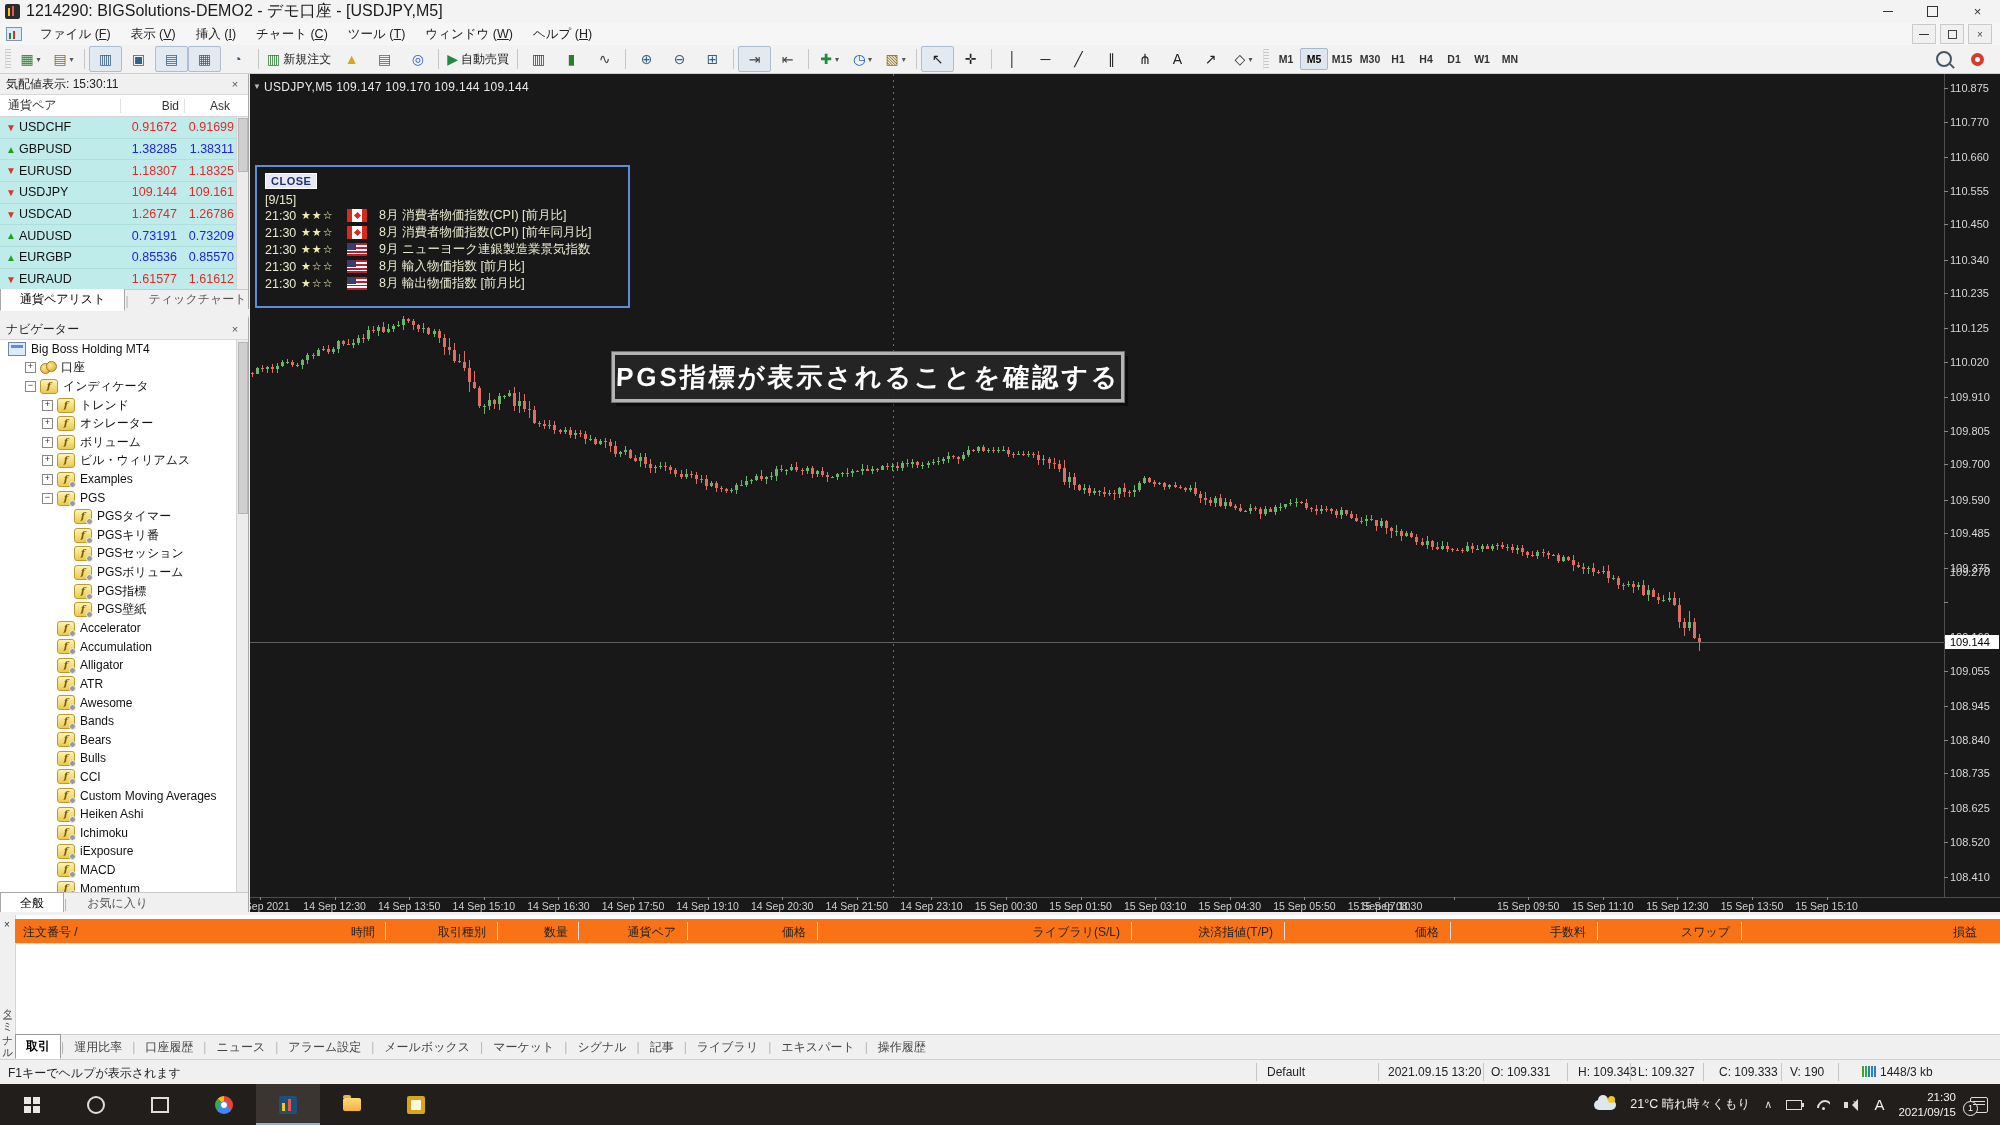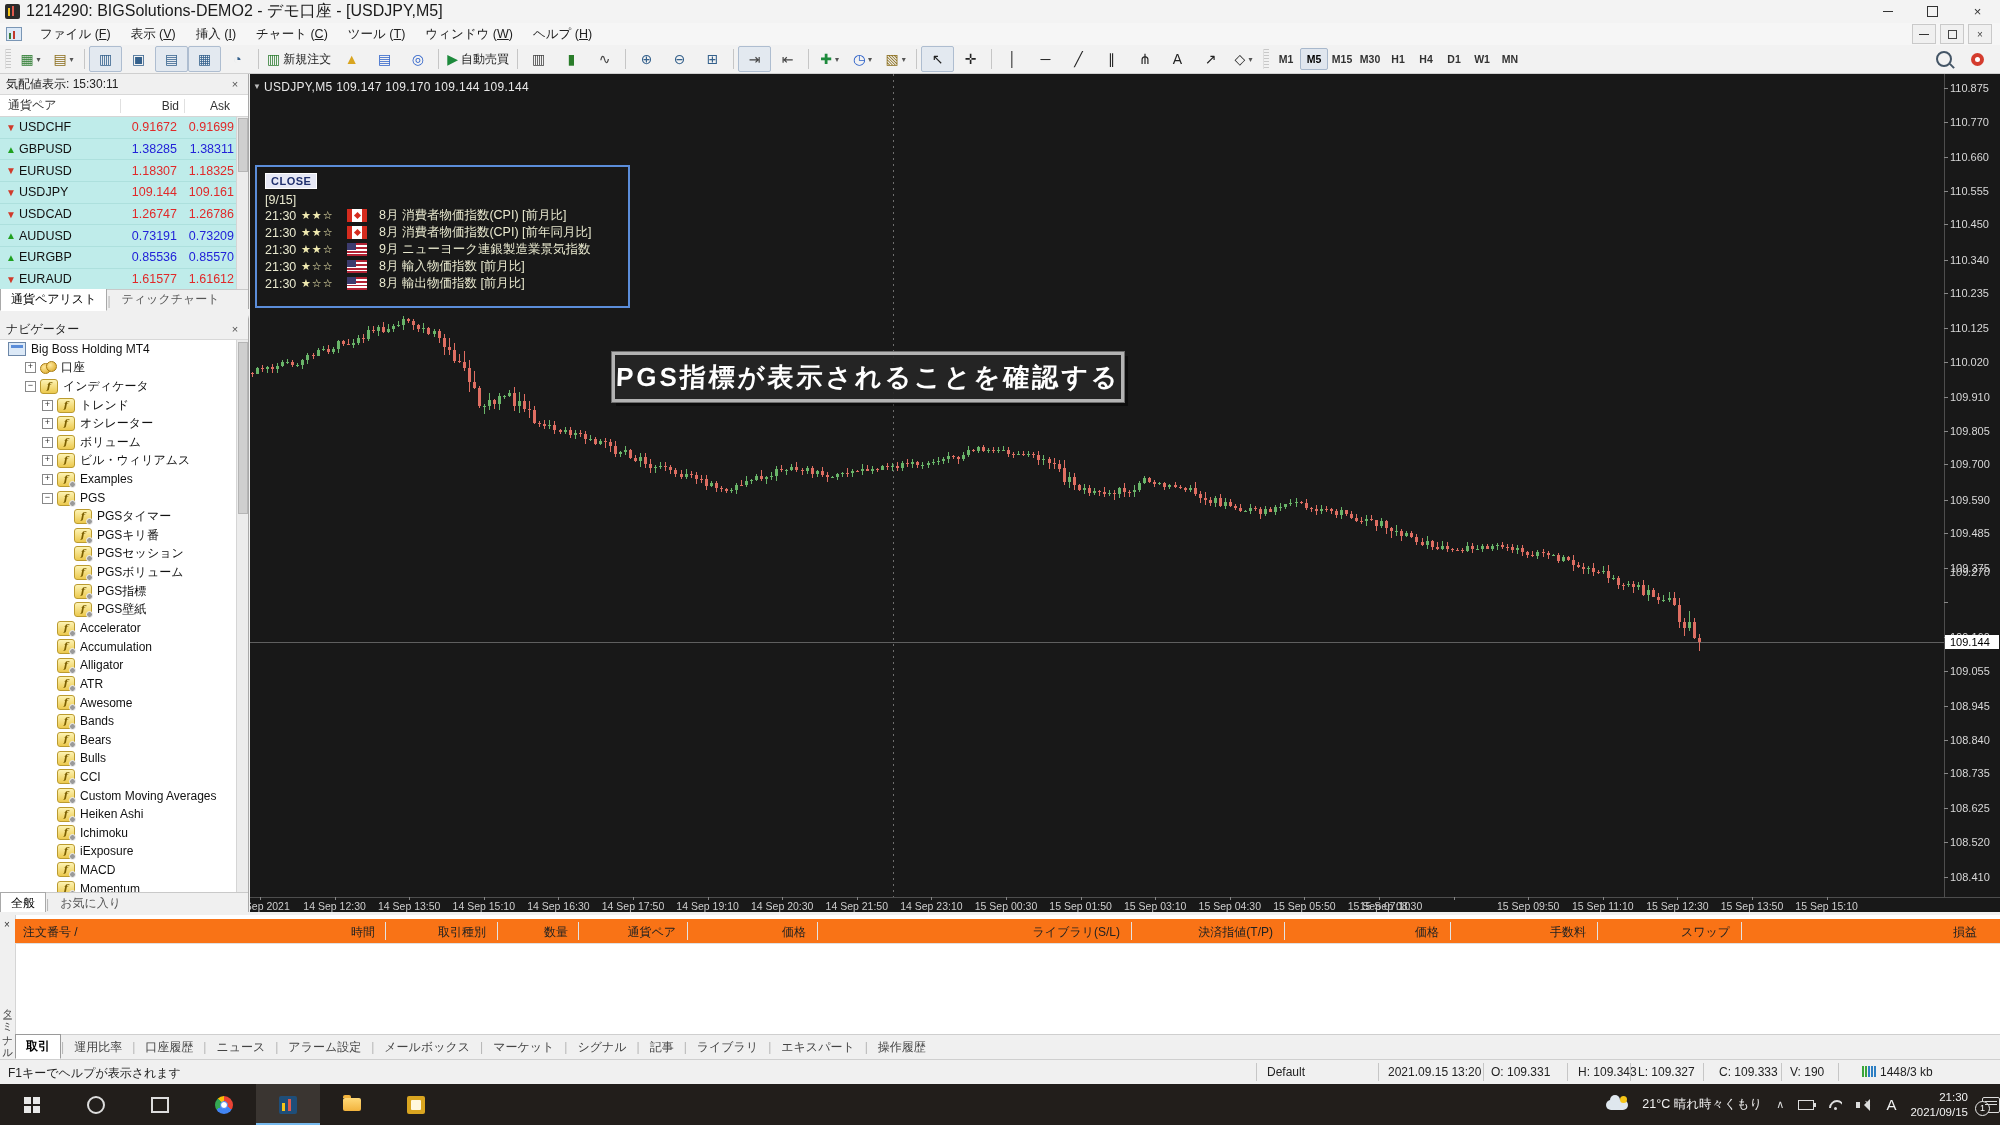--- a/index.html
+++ b/index.html
@@ -53,21 +53,21 @@
   .mw-row{height:20.7px;display:flex;align-items:center;background:#bfecea;border-bottom:1px solid #ade0dd;font-size:12.5px}
   .mw-arrow{width:16px;text-align:center;font-size:10px;margin-left:3px}
   .mw-arrow.up{color:#1fa01f}.mw-arrow.down{color:#d03a2a}
   .mw-sym{width:92px;color:#111}
   .mw-bid{width:66px;text-align:right;padding-right:5px}
   .mw-ask{width:52px;text-align:right;padding-right:3px}
   .val-red{color:#e02929}.val-blue{color:#2222d8}
   .mw-scroll{position:absolute;right:0;top:0;width:11px;height:100%;background:#ececec;border-left:1px solid #d5d5d5}
   .mw-thumb{position:absolute;left:1px;top:1px;width:8px;height:52px;background:#cfcfcf;border:1px solid #b5b5b5}
   #mw-tabs{height:21px;background:#f0f0f0;border-top:1px solid #c9c9c9;display:flex;align-items:flex-end;font-size:12px}
-  .mini-tab{padding:2px 10px;color:#555;border:1px solid transparent;white-space:nowrap}
+  .mini-tab{padding:2px 19px;color:#555;border:1px solid transparent;white-space:nowrap}
   .mini-tab.active{background:#fff;border:1px solid #a9a9a9;border-bottom-color:#fff;color:#000}
   #navigator{position:absolute;left:0;top:315px;width:249px;height:597px;background:#fff;border-right:1px solid #a9a9a9;border-top:4px solid #f0f0f0;box-sizing:border-box}
   #nav-tree{position:relative;height:552px;overflow:hidden}
   .nav-row{height:18.6px;display:flex;align-items:center;font-size:12px;color:#111;white-space:nowrap}
   .expander{width:9px;height:9px;border:1px solid #888;background:#fff;font-size:9px;line-height:7px;text-align:center;color:#333;margin-right:4px;flex:none}
   .exp-spacer{width:15px;flex:none}
   .fico{width:16px;height:13px;background:linear-gradient(#fdf3b3,#ecc94e);border:1px solid #bb9b2f;border-radius:3px;color:#7c5f00;font:italic bold 10px "DejaVu Serif",serif;text-align:center;line-height:11px;margin-right:5px;flex:none;position:relative}
   .fico.fx:after{content:"";position:absolute;right:-2px;bottom:-2px;width:5px;height:5px;border-radius:50%;background:#9a9a9a;border:1px solid #f5f5f5}
   .srv-ico{width:16px;height:12px;background:#dce9f7;border:1px solid #6c87a8;margin-right:5px;flex:none;position:relative}
   .srv-ico:before{content:"";position:absolute;left:2px;top:2px;right:2px;height:3px;background:#5b8dd9}
@@ -136,21 +136,21 @@
   .taskview-sq{width:14px;height:12px;border:2px solid #ddd;position:relative;background:transparent}
   .chrome-ball{width:18px;height:18px;border-radius:50%;background:conic-gradient(#ea4335 0 33%,#4285f4 33% 66%,#34a853 66% 88%,#fbbc05 88% 100%);position:relative}
   .chrome-ball:after{content:"";position:absolute;left:5px;top:5px;width:8px;height:8px;border-radius:50%;background:#fff;border:1px solid #4285f4;box-sizing:border-box}
   .mt4-ico{width:18px;height:18px;background:#1f4e79;border-radius:2px;position:relative}
   .mt4-ico:before{content:"";position:absolute;left:3px;bottom:3px;width:3px;height:8px;background:#f5c518}
   .mt4-ico:after{content:"";position:absolute;left:9px;bottom:3px;width:3px;height:12px;background:#e05a4e}
   .folder-ico{width:18px;height:13px;background:linear-gradient(#ffd978,#f2b33d);border-radius:2px;position:relative}
   .folder-ico:before{content:"";position:absolute;left:0;top:-3px;width:8px;height:3px;background:#f2b33d;border-radius:2px 2px 0 0}
   .editor-ico{width:18px;height:18px;background:#d9a520;border-radius:2px;position:relative}
   .editor-ico:after{content:"";position:absolute;left:4px;top:4px;width:10px;height:10px;background:#fff7dd;border-radius:1px}
-  #tray{margin-left:auto;display:flex;align-items:center;gap:14px;}
+  #tray{margin-left:auto;display:flex;align-items:center;gap:14px;padding-right:12px}
   .cloud{width:22px;height:10px;background:#dfe7ee;border-radius:10px;position:relative}
   .cloud:before{content:"";position:absolute;left:4px;top:-5px;width:10px;height:10px;border-radius:50%;background:#dfe7ee}
   .cloud:after{content:"";position:absolute;right:1px;top:-4px;width:7px;height:7px;border-radius:50%;background:#f5c518}
   .tray-txt{font-size:12.5px;color:#f0f0f0}
   .chev{font-size:11px;color:#ddd}
   .battery{width:14px;height:8px;border:1px solid #ddd;position:relative}
   .battery:after{content:"";position:absolute;right:-3px;top:2px;width:2px;height:4px;background:#ddd}
   .wifi{width:14px;height:10px;position:relative;overflow:hidden}
   .wifi:before{content:"";position:absolute;left:1px;top:0;width:12px;height:12px;border:2px solid #ddd;border-radius:50%;border-bottom-color:transparent;border-left-color:transparent;transform:rotate(-45deg)}
   .wifi:after{content:"";position:absolute;left:6px;top:7px;width:3px;height:3px;background:#ddd;border-radius:50%}

